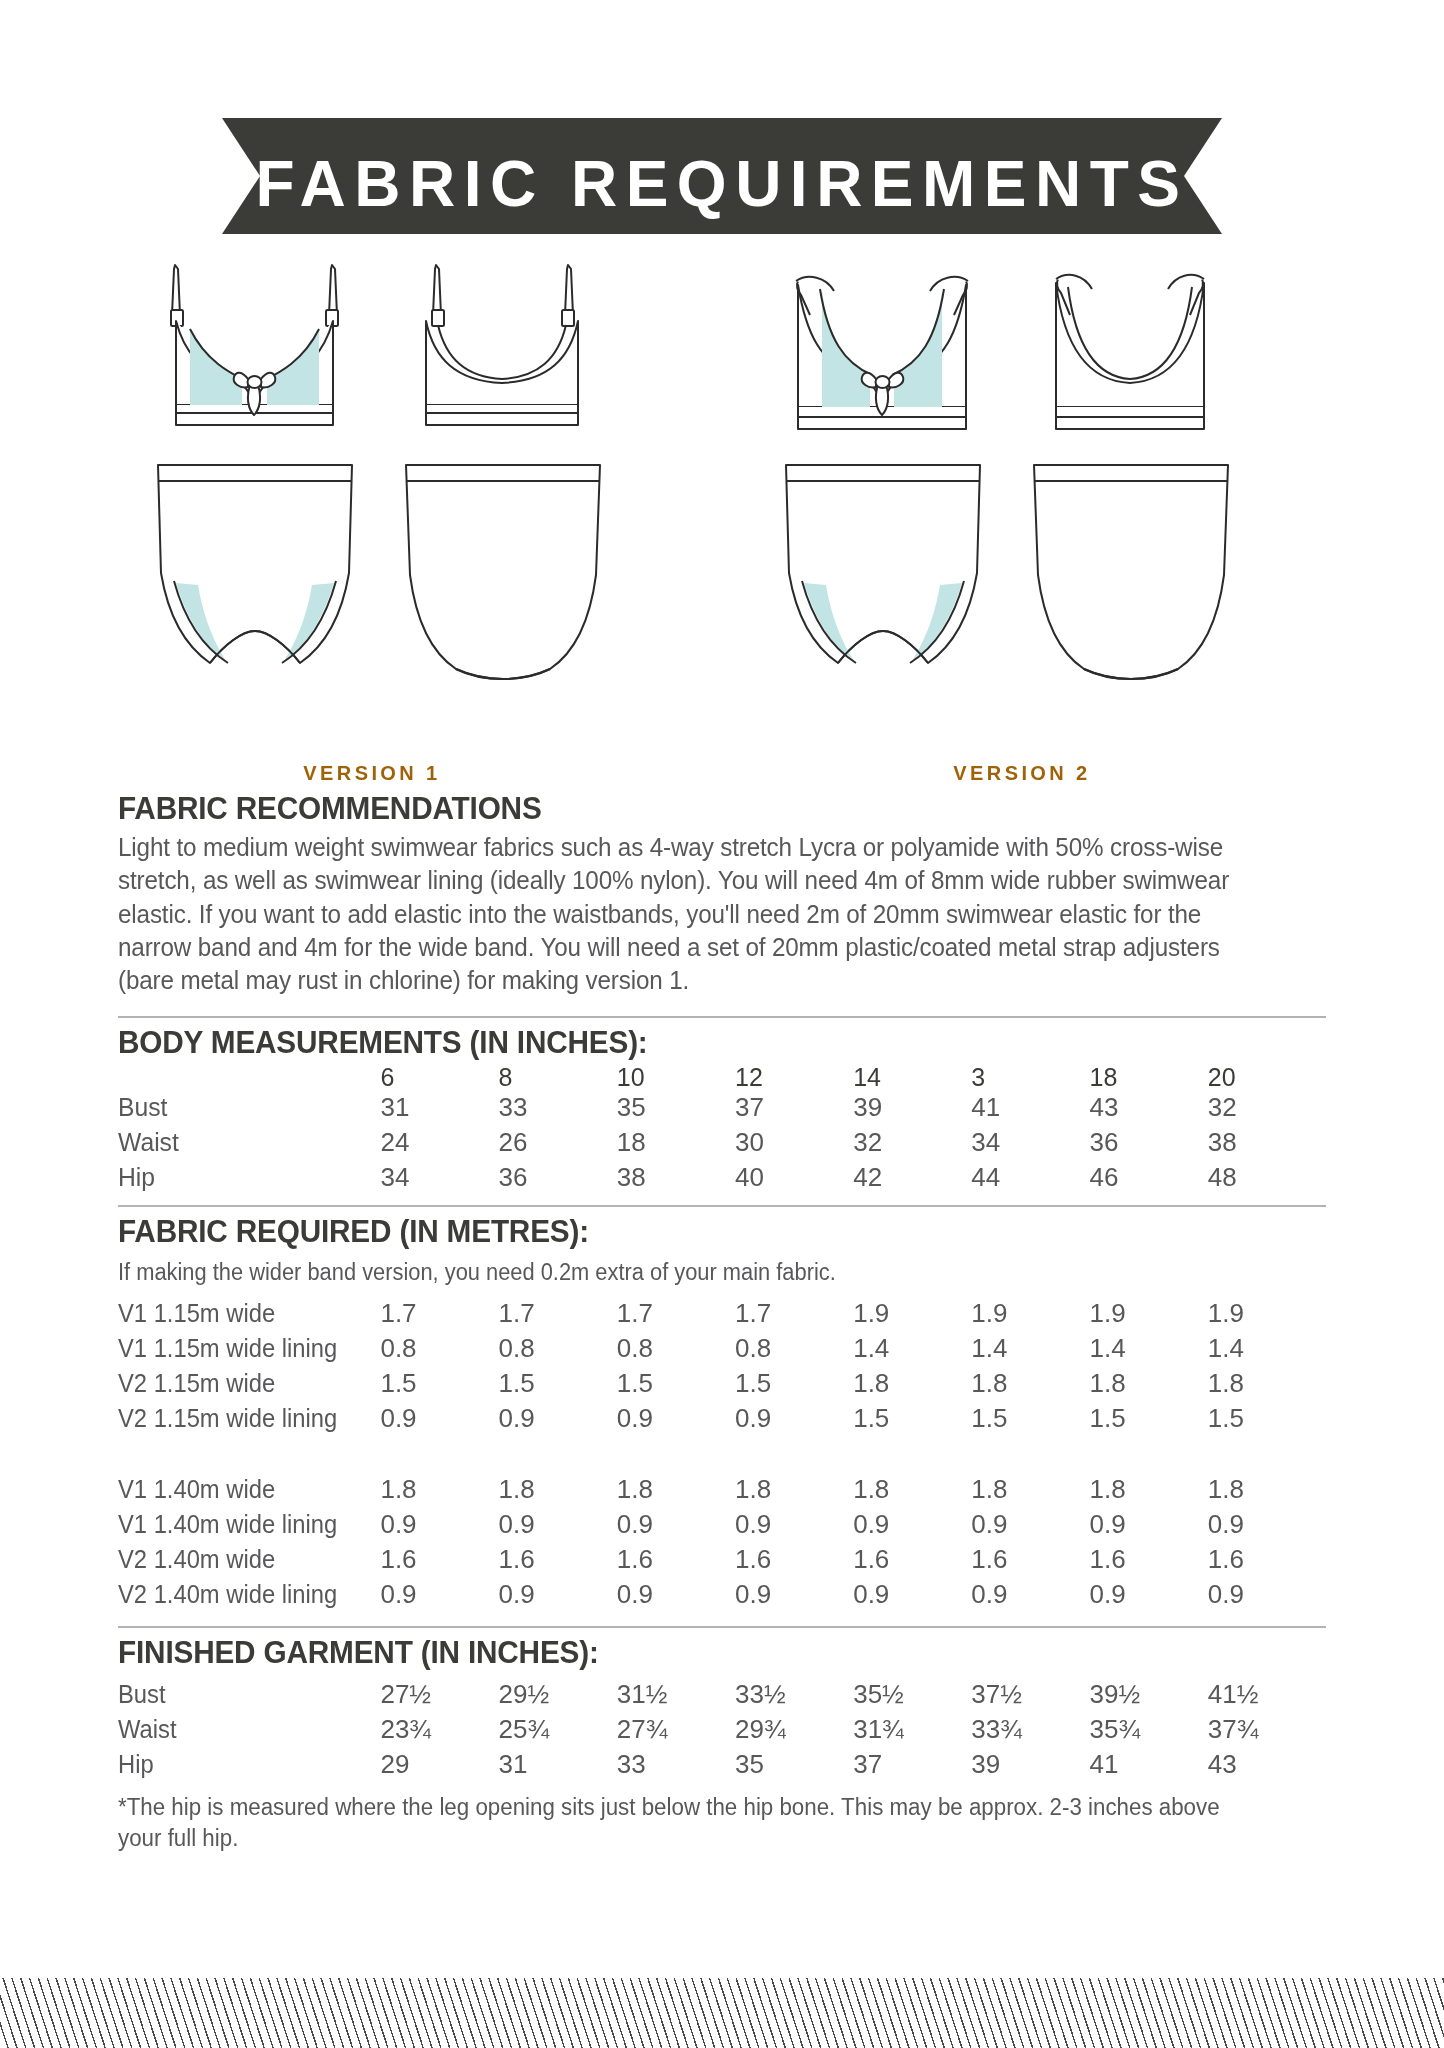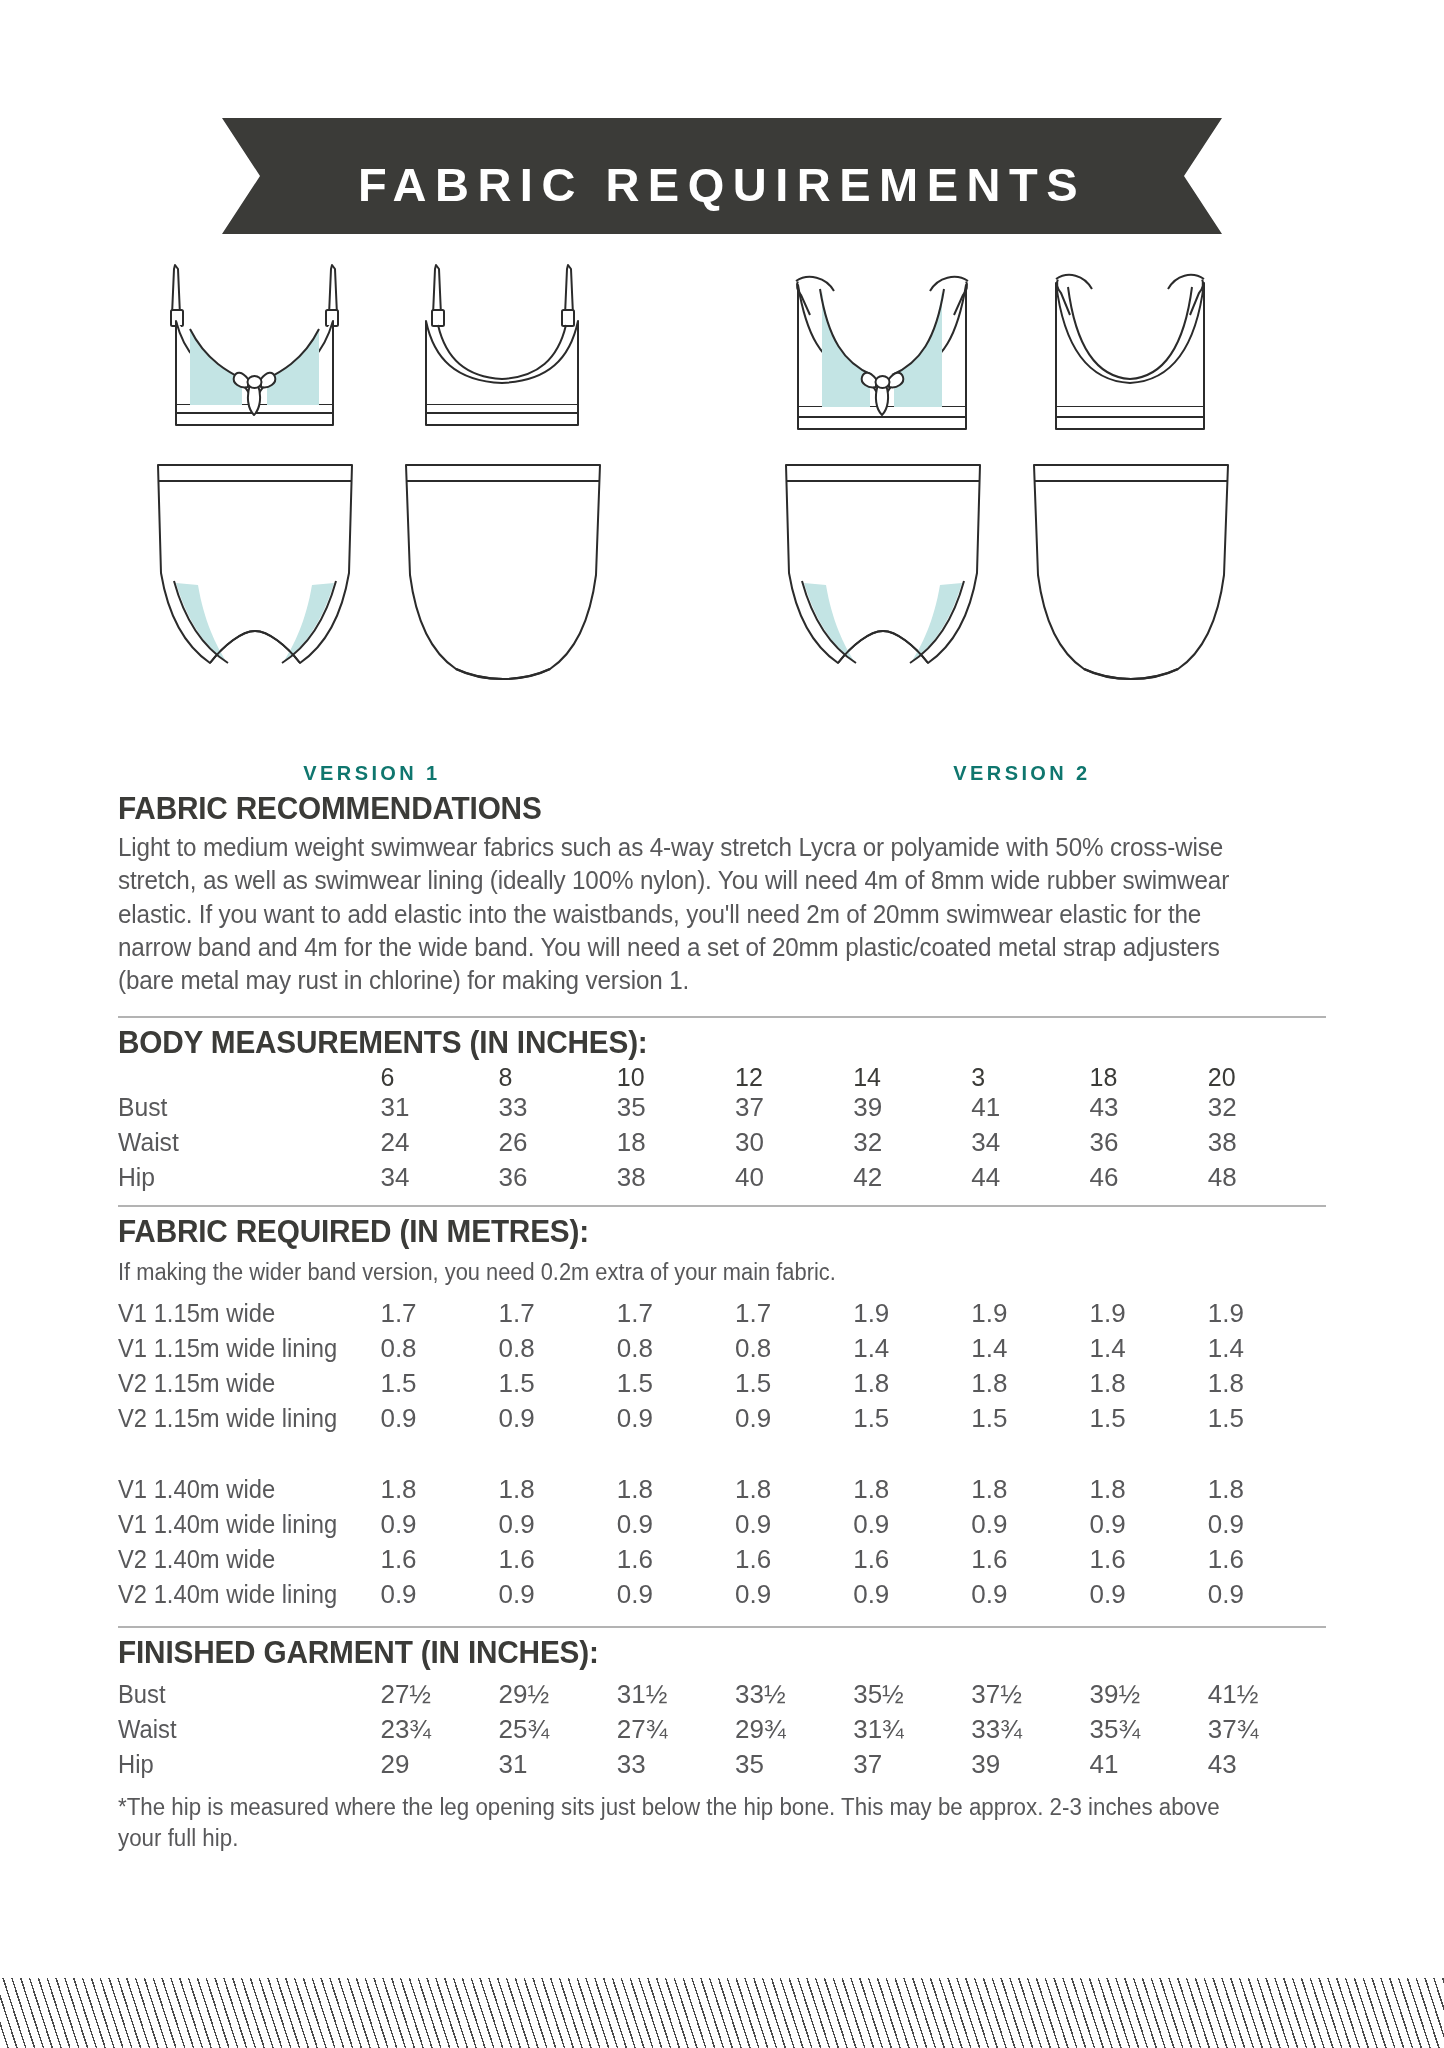--- a/index.html
+++ b/index.html
@@ -33,21 +33,21 @@
     background: #3b3b38;
     clip-path: polygon(0% 0%, 100% 0%, 96.2% 50%, 100% 100%, 0% 100%, 3.8% 50%);
   }
   .banner-title {
     position: absolute;
     inset: 0;
     display: flex;
     align-items: center;
     justify-content: center;
     color: #ffffff;
-    font-size: 47px;
+    font-size: 64px;
     font-weight: 700;
     letter-spacing: 8.5px;
     font-family: "Liberation Sans", sans-serif;
     padding-top: 16px;
   }
 
   
   .illus-area {
     position: absolute;
     top: 255px;
@@ -55,21 +55,21 @@
     width: 1190px;
     height: 510px;
   }
   .illus-cell { position: absolute; }
 
   .version-label {
     position: absolute;
     font-size: 20px;
     font-weight: 700;
     letter-spacing: 3.4px;
-    color: #0f766e;
+    color: #a16207;
     text-align: center;
     width: 300px;
   }
   .vl-1 { top: 762px; left: 222px; }
   .vl-2 { top: 762px; left: 872px; }
 
   
   .content {
     position: absolute;
     left: 118px;

